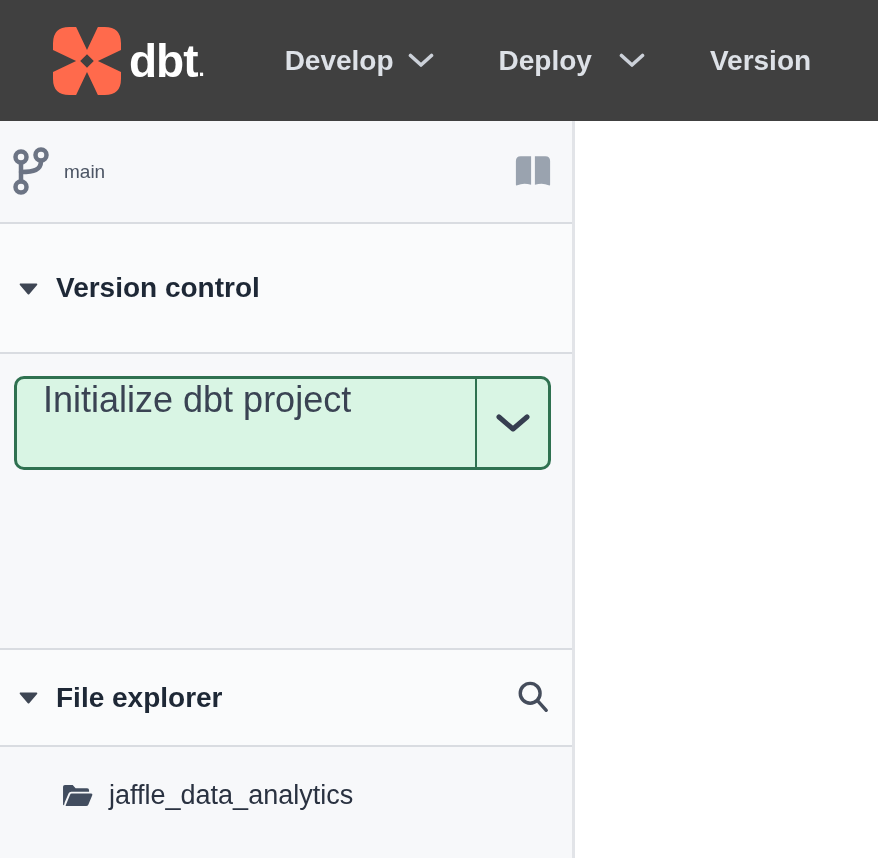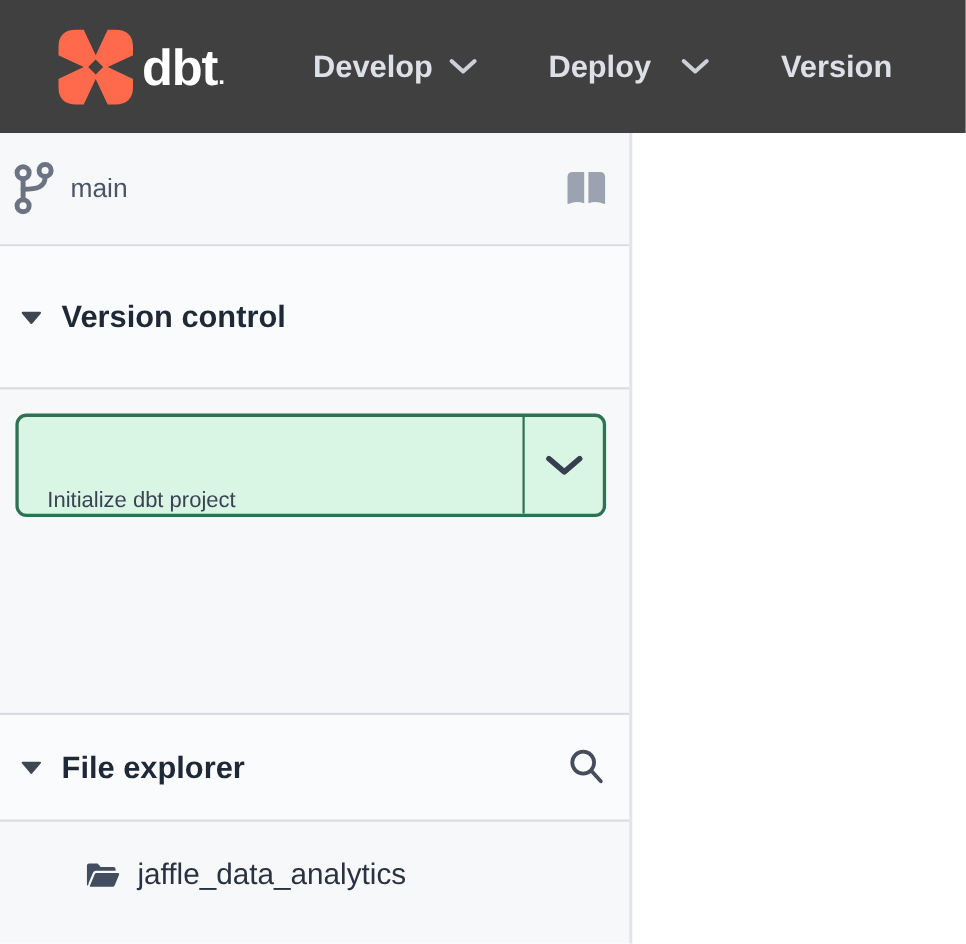--- a/index.html
+++ b/index.html
@@ -19,41 +19,41 @@
 
   
   .page-body { display:flex; height:737px; }
   .sidebar { width:572px; background:#f7f8fa; display:flex; flex-direction:column; }
   .v-divider { width:3px; background:#e2e4e8; }
   .main-area { flex:1; background:#ffffff; }
   .h-divider { height:2px; background:#d9dce1; flex:0 0 auto; }
 
   
   .branch-row { height:101px; display:flex; align-items:center; padding:0 20px 0 12px; }
-  .branch-name { color:#4c5564; font-size:24px; margin-left:14px; }
+  .branch-name { color:#4c5564; font-size:19px; margin-left:14px; }
   .spacer { flex:1; }
 
   
   .section-header { height:128px; display:flex; align-items:center; padding:0 22px 0 19px; background:#fafbfc; }
   .section-header.fe { height:95px;justify-content:flex-end; }
   .section-title { color:#1e2836; font-size:28px; font-weight:700; margin-left:18px; }
   .caret { flex:0 0 auto; }
 
   
   .vc-content { height:294px; }
   .split-button { display:flex; margin:22px 0 0 14px; width:537px; height:94px;
     background:#d9f5e4; border:3px solid #2f7150; border-radius:10px; overflow:hidden; }
-  .split-main { flex:1; display:flex; align-items:flex-end; padding-left:26px;
-    color:#3a4353; font-size:20px; cursor:pointer; }
+  .split-main { flex:1; display:flex; align-items:flex-start; padding-left:26px;
+    color:#3a4353; font-size:36px; cursor:pointer; }
   .split-chevron { width:73px; display:flex; align-items:center; justify-content:center;
     border-left:2px solid #2f7150; cursor:pointer; }
 
   
   .fe-content { flex:1; }
-  .file-row { display:flex; align-items:center; margin-top:28px; padding-left:78px; height:40px; cursor:pointer; }
+  .file-row { display:flex; align-items:center; margin-top:28px; padding-left:62px; height:40px; cursor:pointer; }
   .file-name { color:#2a3241; font-size:27px; margin-left:16px; }
 </style>
 </head>
 <body>
 
 <div class="navbar">
   <div class="brand">
     <svg class="brand-logo" viewBox="0 0 100 100" width="68" height="70">
       <path fill="#ff6a4c" fill-rule="evenodd" d="
         M24,0 H76 Q100,0 100,24 V76 Q100,100 76,100 H24 Q0,100 0,76 V24 Q0,0 24,0 Z

